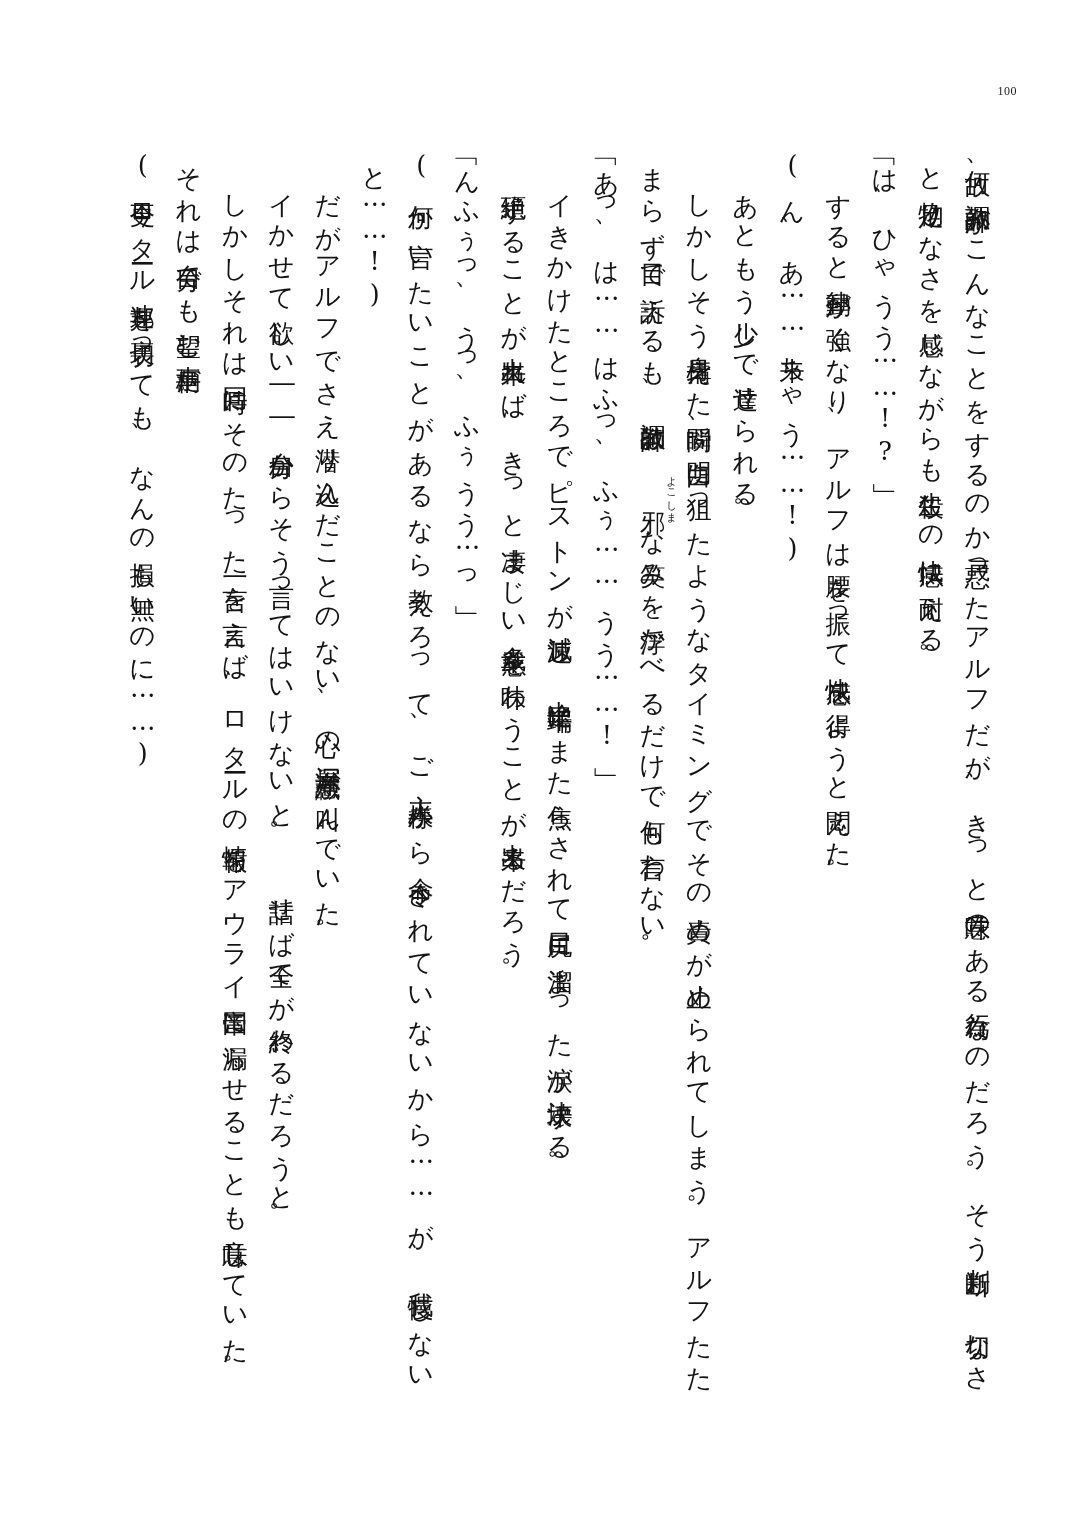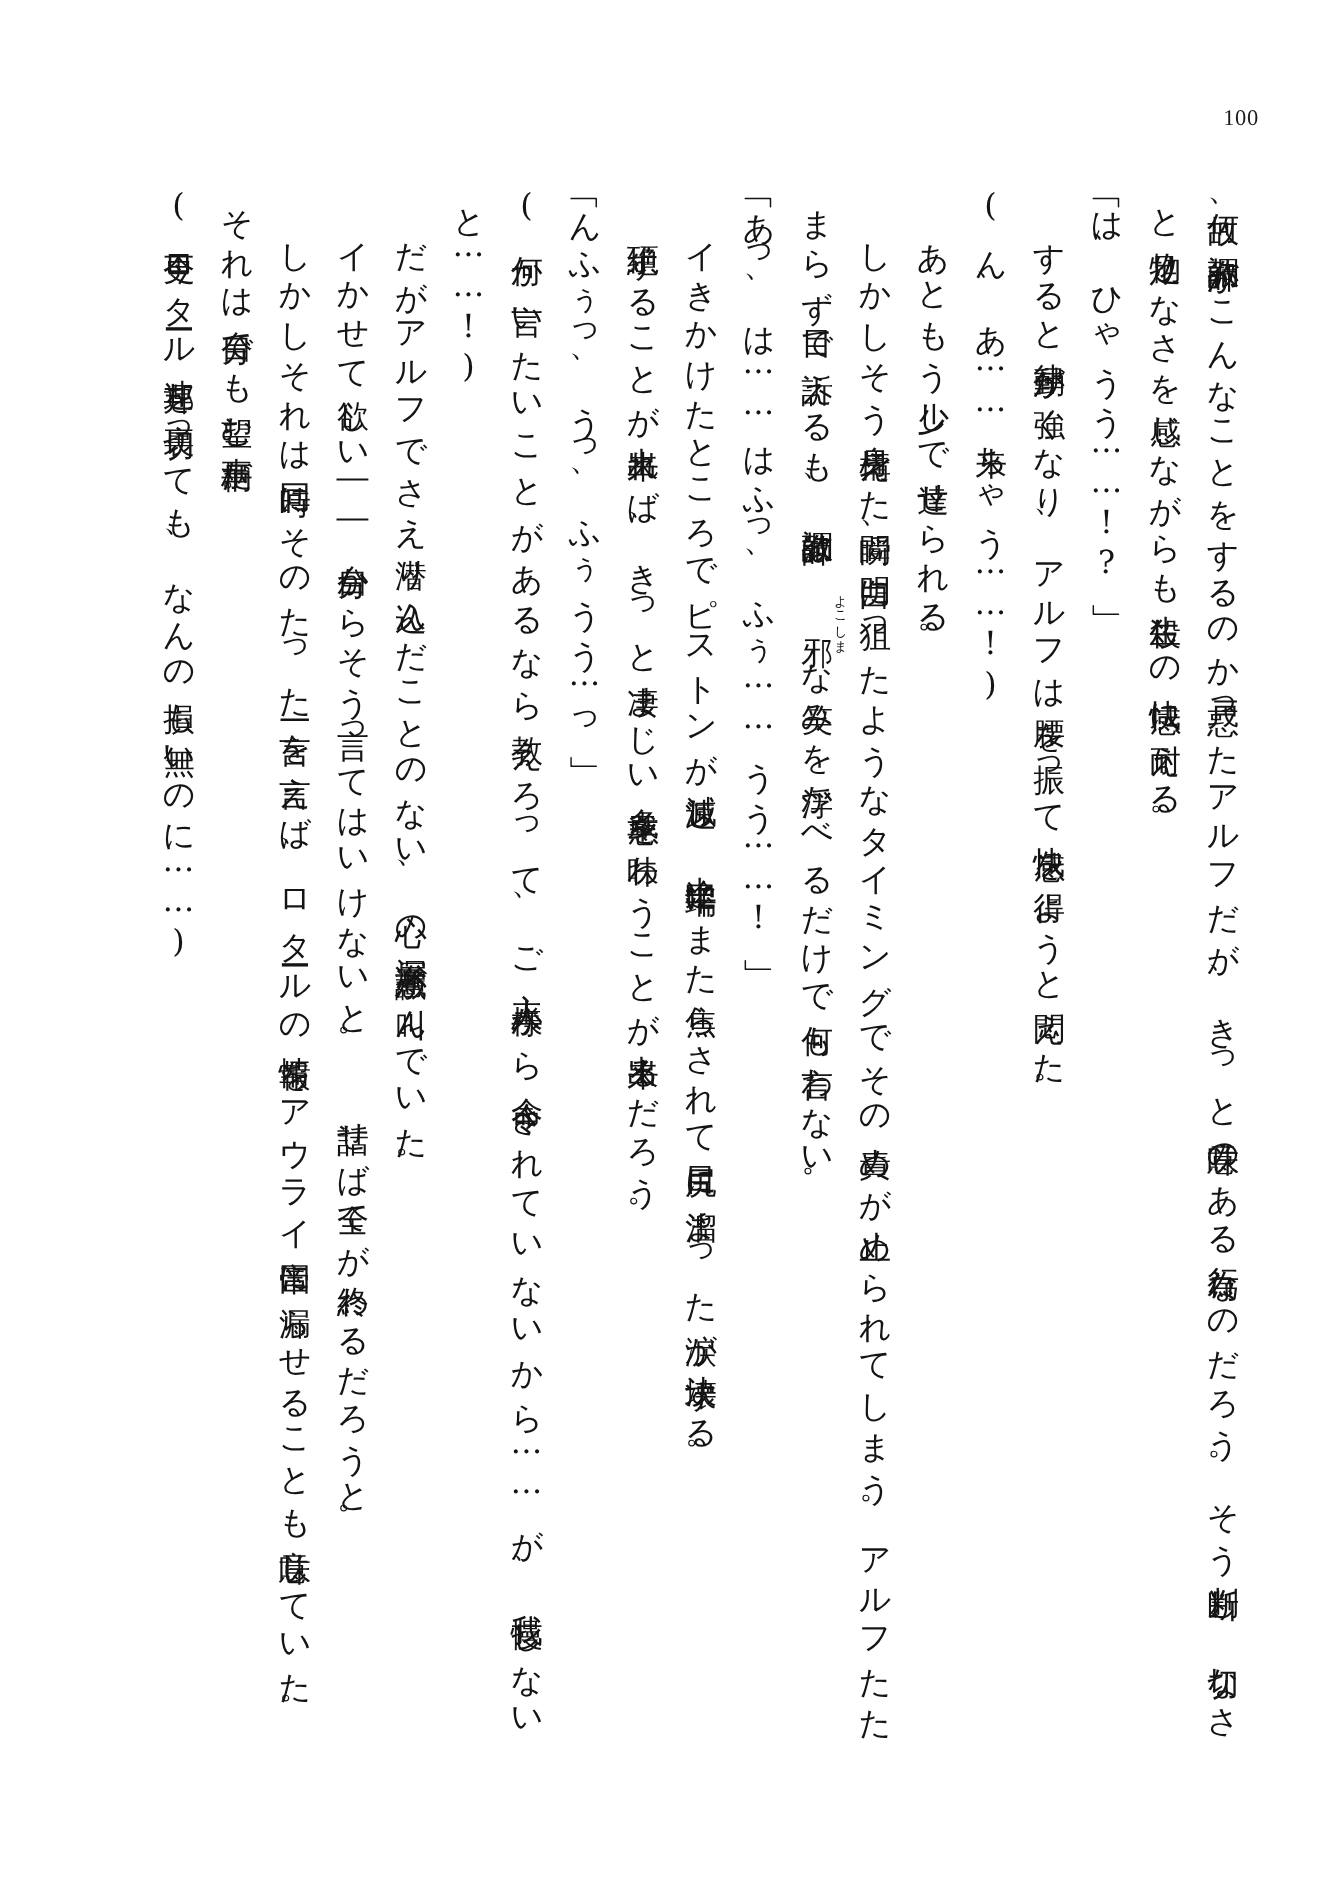--- a/index.html
+++ b/index.html
@@ -12,22 +12,22 @@
     width: 1075px;
     height: 1518px;
     background: #ffffff;
     overflow: hidden;
     font-family: "DejaVu Serif", "Liberation Serif", serif;
     color: #1a1a1a;
   }
   .page-number {
     position: absolute;
     top: 84px;
-    right: 68px;
-    font-size: 18px;
+    right: 58px;
+    font-size: 12px;
     letter-spacing: 0.5px;
     color: #1a1a1a;
     font-family: "Liberation Serif", serif;
   }
   
   .vtext {
     position: absolute;
     top: 150px;
     right: 74px;
     height: 1230px;

